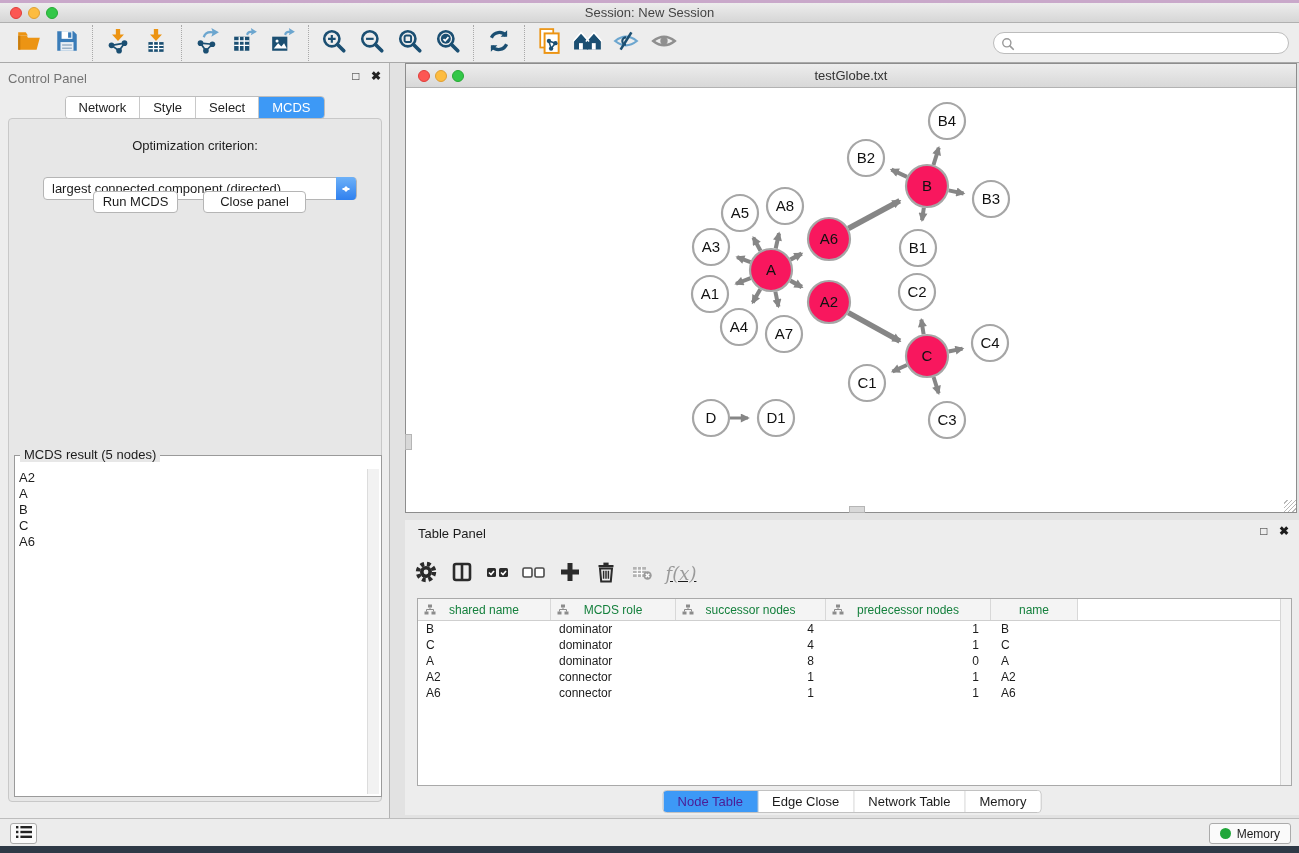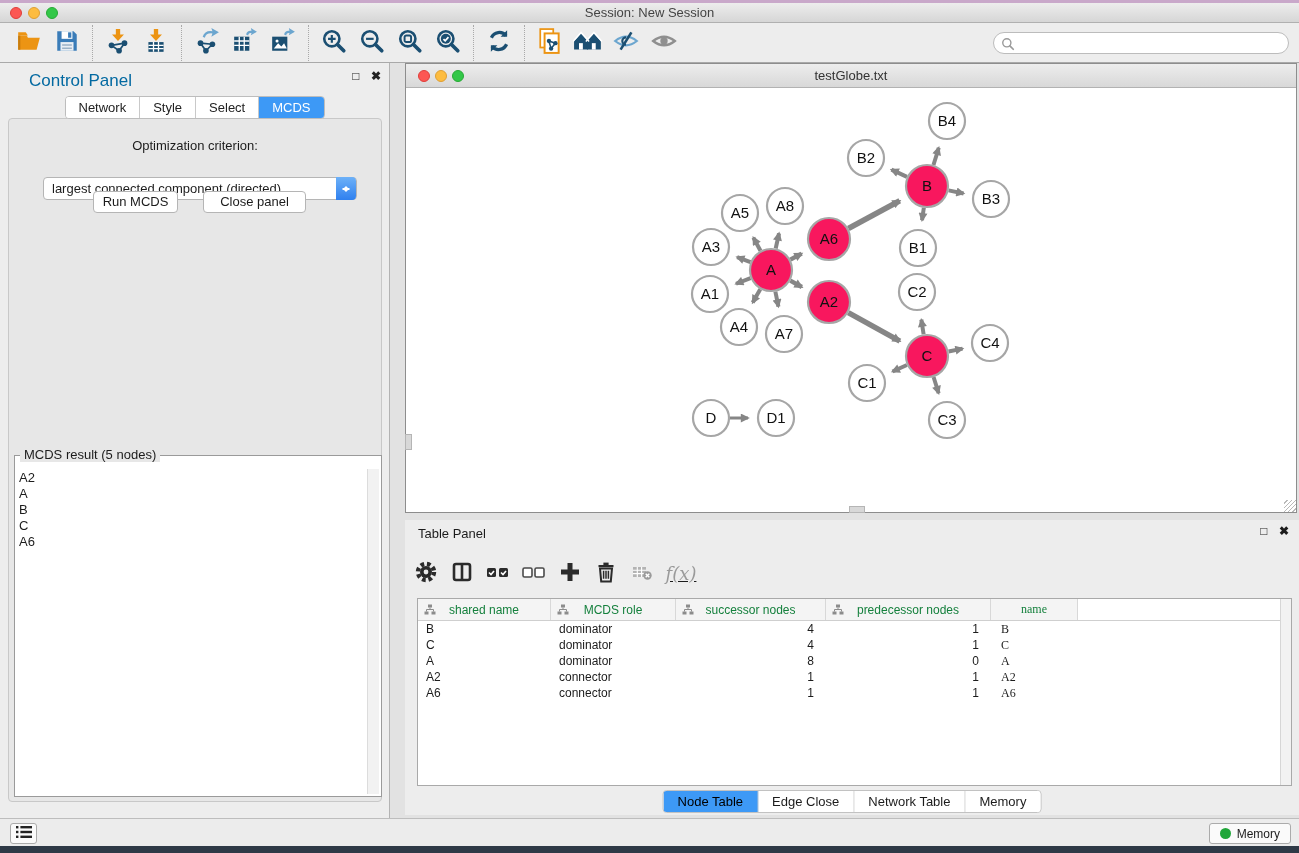--- a/index.html
+++ b/index.html
@@ -25,21 +25,21 @@
     border-bottom:1px solid #a9a9a9; display:flex; align-items:center; padding-left:10px; }
   .tbtn { width:38px; height:34px; display:flex; align-items:center; justify-content:center; cursor:default; }
   .tsep { width:1px; height:36px; margin:0 6px; border-left:1px dotted #a9a9a9; }
   .searchbox { position:absolute; right:10px; top:9px; width:296px; height:22px; background:#fff;
     border:1px solid #bcbcbc; border-radius:11px; }
   .searchbox svg { position:absolute; left:7px; top:4px; }
   .searchbox input { position:absolute; left:24px; top:1px; width:264px; height:18px; border:none; outline:none; font-size:12px; background:transparent; }
 
   
   .control-panel { position:absolute; left:0; top:63px; width:390px; height:755px; background:#ededed; border-right:1px solid #b3b3b3; }
-  .panel-head { position:absolute; left:29px; top:8px; font-size:17px; color:#0369a1; }
+  .panel-head { position:absolute; left:8px; top:8px; font-size:13px; color:#737373; }
   .panel-btns { position:absolute; right:8px; top:6px; font-size:12px; color:#222; }
   .panel-btns span { margin-left:8px; cursor:default; }
   .cp-inner { position:absolute; left:8px; top:55px; width:374px; height:684px; background:#e7e7e7; border:1px solid #c8c8c8; border-radius:4px; }
   .seg { position:absolute; top:33px; left:50%; transform:translateX(-50%); display:inline-flex; z-index:2;
     background:#fff; border:1px solid #bdbdbd; border-radius:4px; overflow:hidden; }
   .seg .seg-item { padding:3px 13px; font-size:13px; border-right:1px solid #c9c9c9; background:#fff; color:#222; cursor:default; }
   .seg .seg-item:last-child { border-right:none; }
   .seg .seg-item.active { background:#3d99f6; color:#fff; }
   .opt-label { position:absolute; left:0; width:390px; top:75px; text-align:center; font-size:13px; }
   .dropdown { position:absolute; left:43px; top:93px; width:314px; height:23px; background:#fff;
@@ -79,30 +79,30 @@
   .tp-btns span { margin-left:8px; }
   .tp-toolbar { position:absolute; left:3px; top:34px; height:38px; display:flex; align-items:center;text-decoration:underline; }
   .tp-tool { width:36px; height:32px; display:flex; align-items:center; justify-content:center; }
   .fx-label { font-family:"DejaVu Serif", serif; font-style:italic; font-size:18px; color:#9a9a9a; margin-left:6px; }
   .ttable { position:absolute; left:12px; top:78px; width:875px; height:188px; background:#fff; border:1px solid #a9a9a9; overflow:hidden; }
   .thead { display:flex; height:22px; border-bottom:1px solid #cfcfcf; }
   .th { background:#f4f4f4; border-right:1px solid #d8d8d8; display:flex; align-items:center; justify-content:center; gap:5px; font-size:12px; color:#15803d; position:relative; }
   .th .attr-ic { position:absolute; left:6px; top:5px; }
   .trow { display:flex; height:16px; align-items:center; }
   .td { font-size:12px; padding:0 4px; white-space:nowrap; }
-  .c0 { width:133px; } .c1 { width:125px; } .c2 { width:150px; } .c3 { width:165px; } .c4 { width:87px;font-family:Liberation Serif, serif; }
+  .c0 { width:133px; } .c1 { width:125px; } .c2 { width:150px; } .c3 { width:165px; } .c4 { width:87px; }
   .td.c0 { padding-left:8px; } .td.c1 { padding-left:8px; }
   .td.c2, .td.c3 { text-align:right; padding-right:12px; }
   .td.c4 { padding-left:10px; }
   .tbl-scroll { position:absolute; right:0; top:0; bottom:0; width:11px; background:#f2f2f2; border-left:1px solid #d6d6d6; }
   .tp-tabs { position:absolute; top:270px; left:50%; transform:translateX(-50%); display:inline-flex;
     background:#fff; border:1px solid #c2c2c2; border-radius:4px; overflow:hidden; }
   .tp-tabs .seg-item { padding:3px 14px; font-size:13px; border-right:1px solid #c9c9c9; background:#fff; cursor:default; }
   .tp-tabs .seg-item:last-child { border-right:none; }
-  .tp-tabs .seg-item.active { background:#3d99f6; color:#000000; }
+  .tp-tabs .seg-item.active { background:#3d99f6; color:#4c1d95; }
 
   
   .statusbar { position:absolute; left:0; top:818px; width:1299px; height:28px; background:#ececec; border-top:1px solid #bdbdbd; }
   .list-btn { position:absolute; left:10px; top:4px; width:27px; height:21px; background:#fafafa; border:1px solid #ababab; border-radius:3px; display:flex; align-items:center; justify-content:center; }
   .memory-btn { position:absolute; right:8px; top:4px; height:21px; background:#fafafa; border:1px solid #ababab; border-radius:3px; display:flex; align-items:center; padding:0 10px; gap:6px; font-size:12px; }
   .memory-dot { width:11px; height:11px; border-radius:50%; background:#1fa639; }
 
   svg text { font-family:"Liberation Sans", sans-serif; }
 </style>
 </head>

